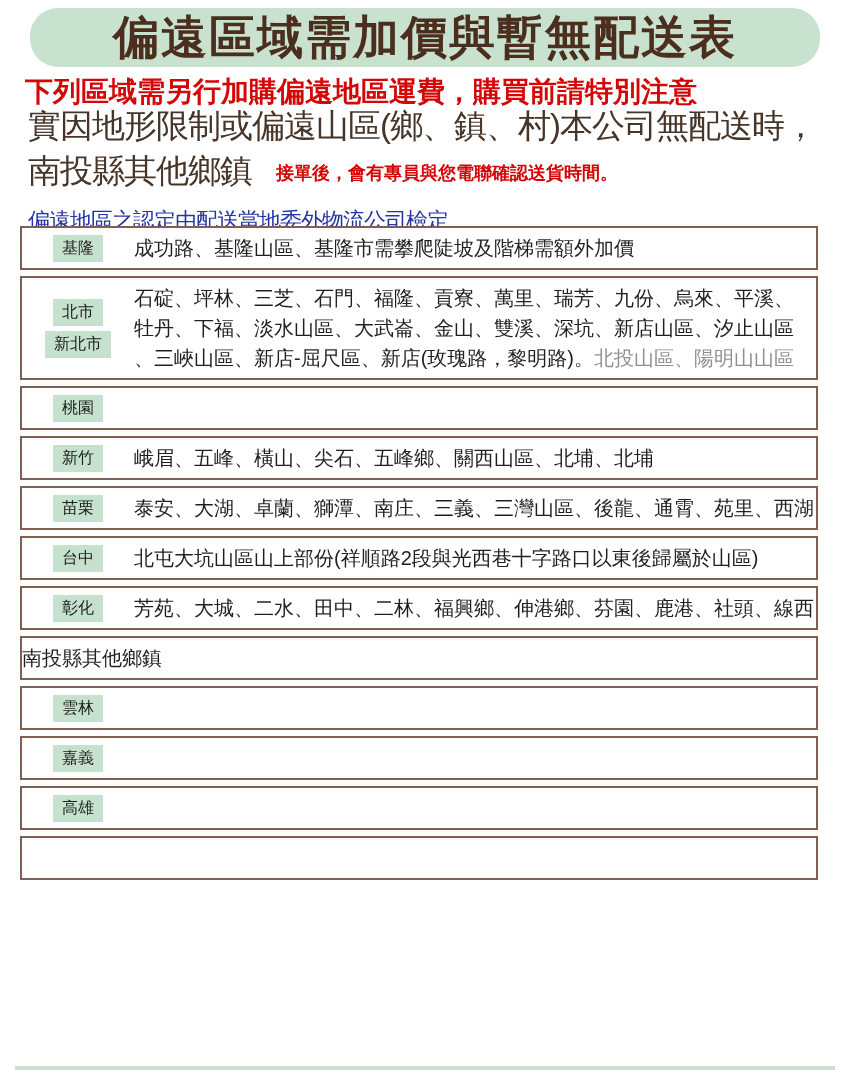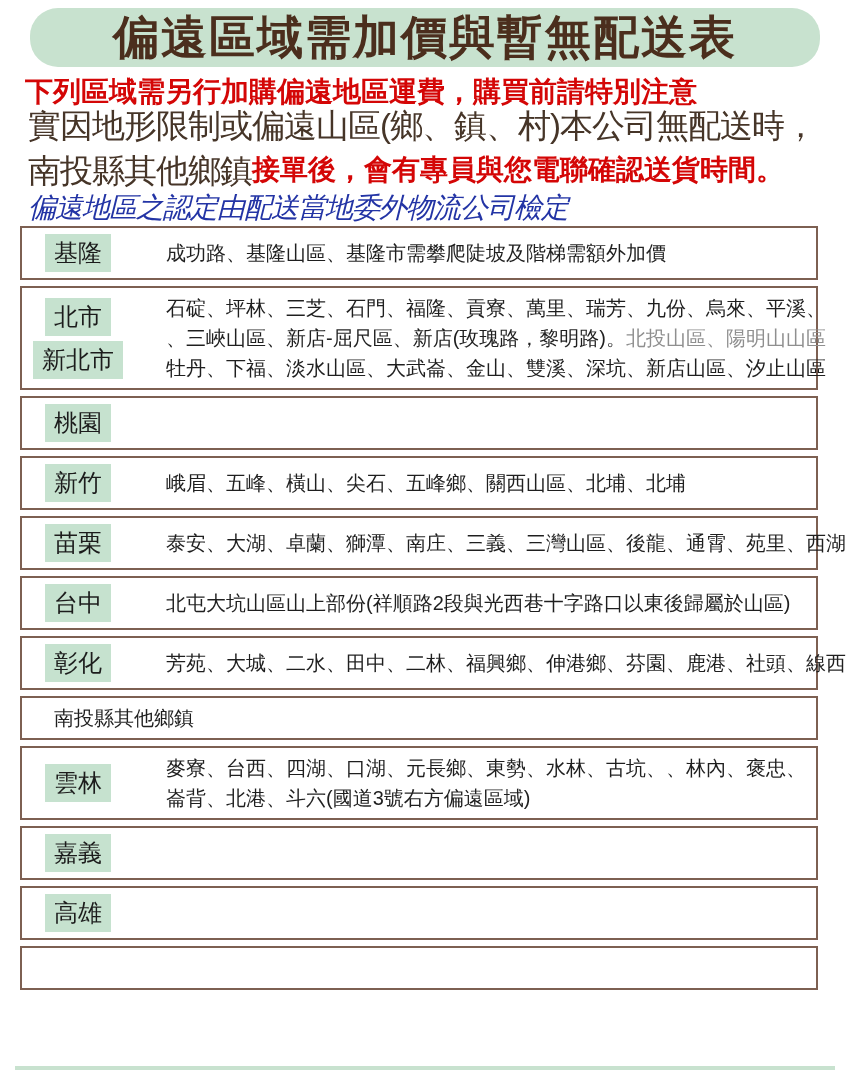--- a/index.html
+++ b/index.html
@@ -25,46 +25,46 @@
   .notice-line1{
     position:absolute;left:28px;top:104px;font-size:33px;
     color:var(--dark_text,#463528);white-space:nowrap;letter-spacing:-1px;
   }
   .notice-line2{
     position:absolute;left:28px;top:149px;font-size:33px;
     color:var(--dark_text,#463528);white-space:nowrap;letter-spacing:-1px;
   }
   .notice-line2 .inline-red{
     font-family:"Liberation Serif","DejaVu Serif",serif;
-    font-weight:bold;font-size:28px;color:var(--red,#d40606);
-    letter-spacing:0;margin-left:0;vertical-align:3px;
+    font-weight:bold;font-size:18px;color:var(--red,#d40606);
+    letter-spacing:0;margin-left:24px;vertical-align:3px;
   }
   .blue-heading{
-    position:absolute;left:28px;top:189px;font-size:28px;
-    color:var(--blue,#2334a5);white-space:nowrap;letter-spacing:-1px;font-style:italic;
+    position:absolute;left:28px;top:206px;font-size:22px;
+    color:var(--blue,#2334a5);white-space:nowrap;letter-spacing:-1px;
   }
   .region-table{
     position:absolute;left:20px;top:226px;width:798px;
   }
   .row{
     border:2px solid var(--border,#7d6052);
     background:#fff;display:flex;align-items:center;
     margin-bottom:6px;box-sizing:border-box;min-height:44px;
   }
   .label-col{
     width:112px;flex:0 0 112px;display:flex;flex-direction:column;
     align-items:center;gap:5px;padding:6px 0;
   }
   .label{
     background:var(--label_bg,#c6e2cf);color:#1c1c1c;
-    font-size:24px;padding:3px 9px;white-space:nowrap;
+    font-size:16px;padding:3px 9px;white-space:nowrap;
   }
   .text-col{flex:1;padding:5px 6px 5px 0;}
   .line{
-    font-size:20px;color:#1f1f1f;line-height:30px;white-space:nowrap;margin-left:32px;
+    font-size:20px;color:#1f1f1f;line-height:30px;white-space:nowrap;
   }
   .muted{color:var(--muted,#8f8f8f);}
   .footer-banner{
     position:absolute;left:15px;top:1066px;width:820px;height:42px;
     background:var(--banner_bg,#c8e2cf);
     display:flex;align-items:center;justify-content:center;
     font-size:25px;color:#1e2a22;white-space:nowrap;
   }
 </style>
 </head>
@@ -91,22 +91,22 @@
         <div class="line">成功路、基隆山區、基隆市需攀爬陡坡及階梯需額外加價</div>
       </div>
     </div>
     <div class="row">
       <div class="label-col">
         <div class="label">北市</div>
         <div class="label">新北市</div>
       </div>
       <div class="text-col">
         <div class="line">石碇、坪林、三芝、石門、福隆、貢寮、萬里、瑞芳、九份、烏來、平溪、</div>
+        <div class="line">牡丹、下福、淡水山區、大武崙、金山、雙溪、深坑、新店山區、汐止山區</div>
         <div class="line">、三峽山區、新店-屈尺區、新店(玫瑰路，黎明路)。<span class="muted">北投山區、陽明山山區</span></div>
-        <div class="line">牡丹、下福、淡水山區、大武崙、金山、雙溪、深坑、新店山區、汐止山區</div>
       </div>
     </div>
     <div class="row">
       <div class="label-col">
         <div class="label">桃園</div>
       </div>
     </div>
     <div class="row">
       <div class="label-col">
         <div class="label">新竹</div>
@@ -141,24 +141,20 @@
     </div>
     <div class="row">
       <div class="text-col">
         <div class="line">南投縣其他鄉鎮</div>
       </div>
     </div>
     <div class="row">
       <div class="label-col">
         <div class="label">雲林</div>
       </div>
-      <div class="text-col">
-        <div class="line">麥寮、台西、四湖、口湖、元長鄉、東勢、水林、古坑、、林內、褒忠、</div>
-        <div class="line">崙背、北港、斗六(國道3號右方偏遠區域)</div>
-      </div>
     </div>
     <div class="row">
       <div class="label-col">
         <div class="label">嘉義</div>
       </div>
     </div>
     <div class="row">
       <div class="label-col">
         <div class="label">高雄</div>
       </div>

